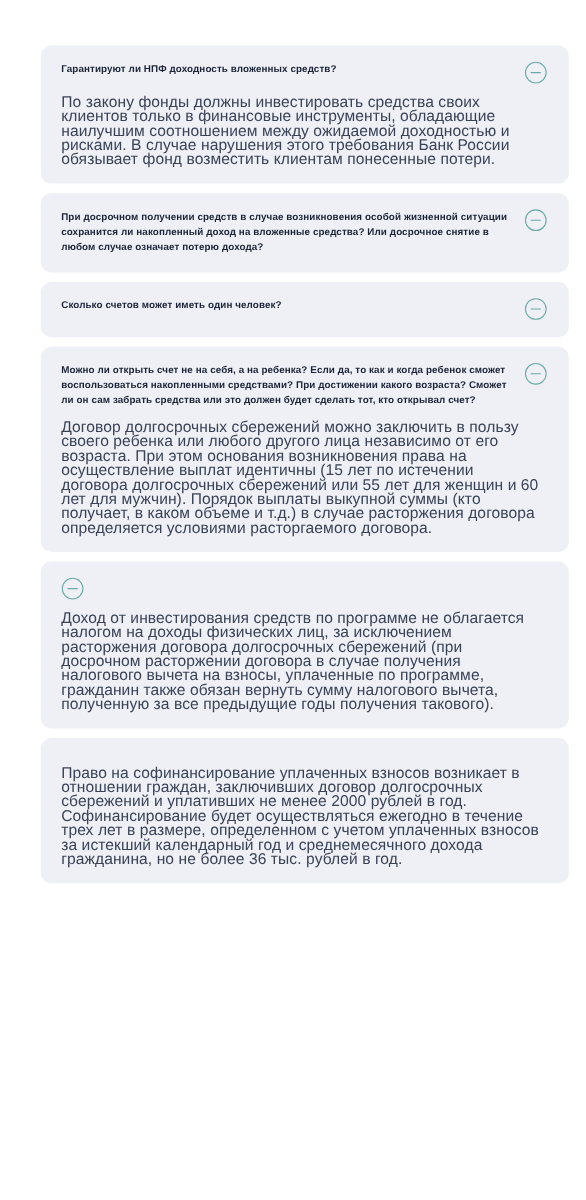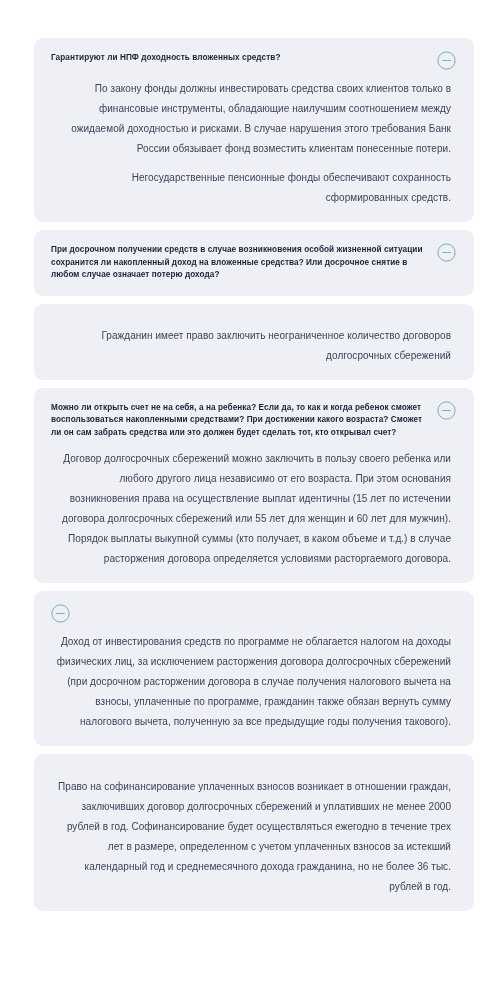--- a/index.html
+++ b/index.html
@@ -64,26 +64,25 @@
     line-height: 0;
   }
   .toggle-btn svg { display: block; }
 
   .faq-body {
     margin-top: 9px;
     max-width: 400px;
   }
 
   .faq-para {
-    font-size: 10px;
-    line-height: 20px;
+    font-size: 13px;
+    line-height: 12px;
     color: #3a4356;
     margin: 0 0 9px 0;
     letter-spacing: 0.005em;
-    text-align: right;
   }
   .faq-para:last-child { margin-bottom: 0; }
 
   
   .faq-item.compact .faq-body { margin-top: 8px; }
 </style>
 </head>
 <body>
 
 <div class="faq-list">
@@ -92,40 +91,45 @@
       <div class="faq-question">Гарантируют ли НПФ доходность вложенных средств?</div>
       <button class="toggle-btn" aria-label="collapse">
         <svg width="19" height="19" viewBox="0 0 19 19" fill="none" xmlns="http://www.w3.org/2000/svg">
           <circle cx="9.5" cy="9.5" r="8.6" stroke="#6aa9a6" stroke-width="0.9"></circle>
           <line x1="5.6" y1="9.5" x2="13.4" y2="9.5" stroke="#6aa9a6" stroke-width="0.9" stroke-linecap="round"></line>
         </svg>
       </button>
     </div>
     <div class="faq-body">
         <p class="faq-para">По закону фонды должны инвестировать средства своих клиентов только в финансовые инструменты, обладающие наилучшим соотношением между ожидаемой доходностью и рисками. В случае нарушения этого требования Банк России обязывает фонд возместить клиентам понесенные потери.</p>
-        <p class="faq-para">Негосударственные пенсионные фонды обеспечивают сохранность сформированных средств.</p>
       </div>
   </div>
 
   <div class="faq-item">
     <div class="faq-head">
       <div class="faq-question">При досрочном получении средств в случае возникновения особой жизненной ситуации сохранится ли накопленный доход на вложенные средства? Или досрочное снятие в любом случае означает потерю дохода?</div>
       <button class="toggle-btn" aria-label="collapse">
         <svg width="19" height="19" viewBox="0 0 19 19" fill="none" xmlns="http://www.w3.org/2000/svg">
           <circle cx="9.5" cy="9.5" r="8.6" stroke="#6aa9a6" stroke-width="0.9"></circle>
           <line x1="5.6" y1="9.5" x2="13.4" y2="9.5" stroke="#6aa9a6" stroke-width="0.9" stroke-linecap="round"></line>
         </svg>
       </button>
     </div>
   </div>
 
   <div class="faq-item compact">
-    <div class="faq-body">
-        <p class="faq-para">Гражданин имеет право заключить неограниченное количество договоров долгосрочных сбережений</p>
-      </div>
+    <div class="faq-head">
+      <div class="faq-question">Сколько счетов может иметь один человек?</div>
+      <button class="toggle-btn" aria-label="collapse">
+        <svg width="19" height="19" viewBox="0 0 19 19" fill="none" xmlns="http://www.w3.org/2000/svg">
+          <circle cx="9.5" cy="9.5" r="8.6" stroke="#6aa9a6" stroke-width="0.9"></circle>
+          <line x1="5.6" y1="9.5" x2="13.4" y2="9.5" stroke="#6aa9a6" stroke-width="0.9" stroke-linecap="round"></line>
+        </svg>
+      </button>
+    </div>
   </div>
 
   <div class="faq-item">
     <div class="faq-head">
       <div class="faq-question">Можно ли открыть счет не на себя, а на ребенка? Если да, то как и когда ребенок сможет воспользоваться накопленными средствами? При достижении какого возраста? Сможет ли он сам забрать средства или это должен будет сделать тот, кто открывал счет?</div>
       <button class="toggle-btn" aria-label="collapse">
         <svg width="19" height="19" viewBox="0 0 19 19" fill="none" xmlns="http://www.w3.org/2000/svg">
           <circle cx="9.5" cy="9.5" r="8.6" stroke="#6aa9a6" stroke-width="0.9"></circle>
           <line x1="5.6" y1="9.5" x2="13.4" y2="9.5" stroke="#6aa9a6" stroke-width="0.9" stroke-linecap="round"></line>
         </svg>

